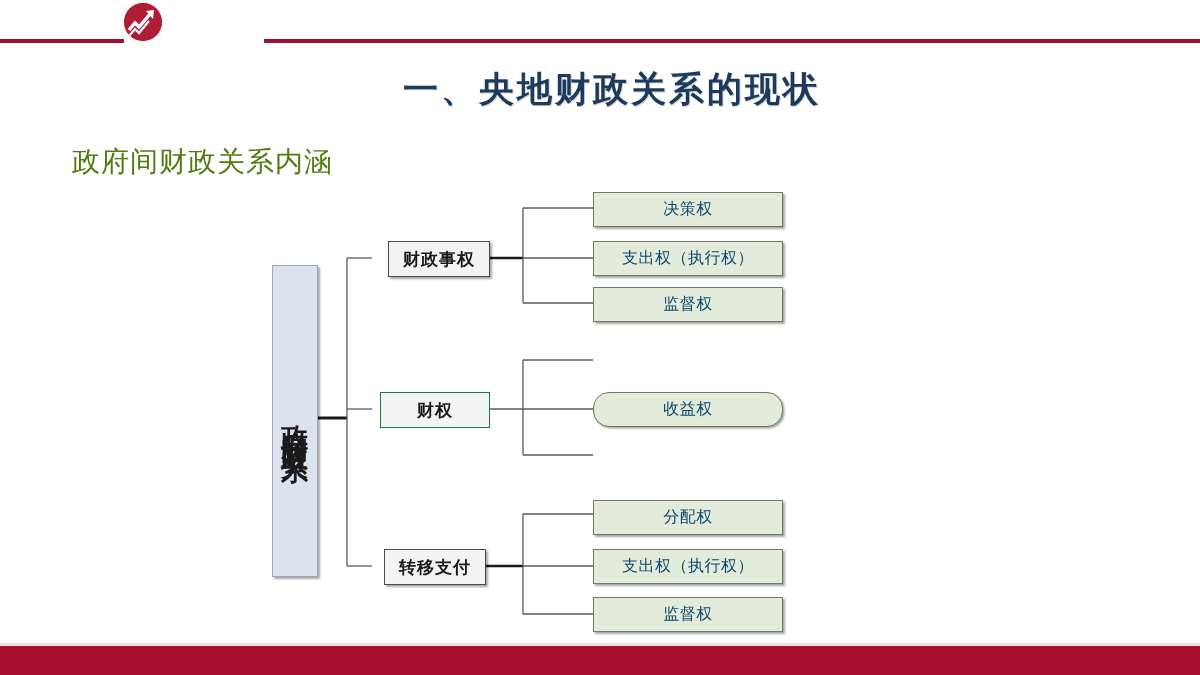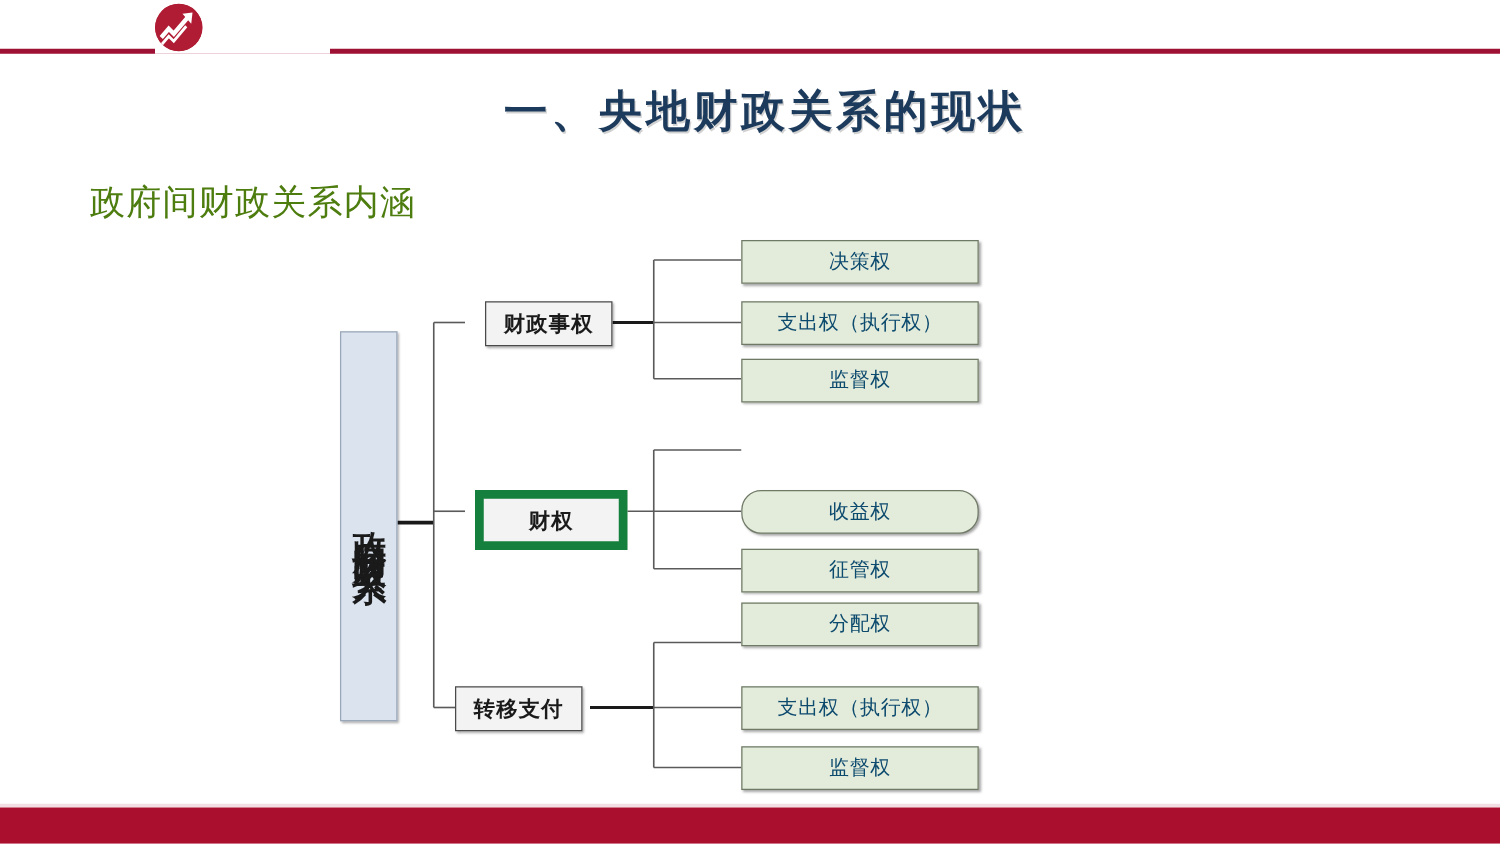--- a/index.html
+++ b/index.html
@@ -67,21 +67,21 @@
     line-height:1;
   }
 
   .mid-box{
     position:absolute;width:100px;height:34px;
     display:flex;align-items:center;justify-content:center;
     font-size:17px;font-weight:bold;color:#1a1a1a;letter-spacing:1px;
     background:#f3f3f3;
   }
   .mid-box.strong{border:1px solid #4a4a4a;box-shadow:1.5px 1.5px 2px rgba(0,0,0,.35);}
-  .mid-box.light{border:7px solid #15803d;}
+  .mid-box.light{border:1px solid #15803d;}
 
   .leaf-box{
     position:absolute;left:593px;width:188px;height:33px;
     background:#e3ebda;border:1px solid #6f7a66;
     box-shadow:1.5px 1.5px 2px rgba(0,0,0,.35);
     display:flex;align-items:center;justify-content:center;
     font-size:16px;color:#0c4a6e;letter-spacing:.5px;white-space:nowrap;
   }
 
   
@@ -164,28 +164,25 @@
     <div class="leaf-box" style="top:287px;">
       <span>监督权</span>
     </div>
 
     <div class="mid-box light" style="left:380px;top:392px;width:108px;">
       <span>财权</span>
     </div>
     <div class="leaf-box" style="top:392px;border-radius:16px;">
       <span>收益权</span>
     </div>
-    <div class="leaf-box" style="top:439px;">
-      <span>征管权</span>
-    </div>
 
-    <div class="mid-box strong" style="left:364px;top:549px;">
+    <div class="mid-box strong" style="left:384px;top:549px;">
       <span>转移支付</span>
     </div>
-    <div class="leaf-box" style="top:482px;">
+    <div class="leaf-box" style="top:500px;">
       <span>分配权</span>
     </div>
     <div class="leaf-box" style="top:549px;">
       <span>支出权（执行权）</span>
     </div>
     <div class="leaf-box" style="top:597px;">
       <span>监督权</span>
     </div>
 
   </div>

